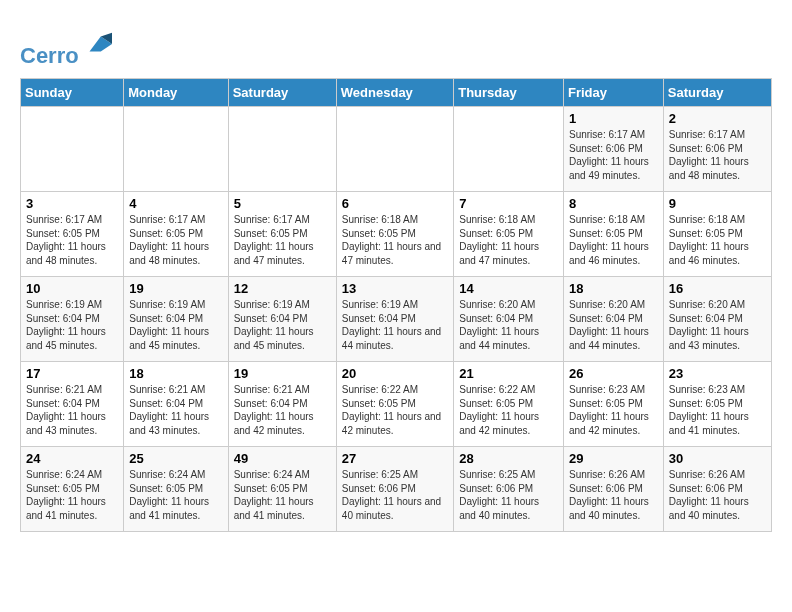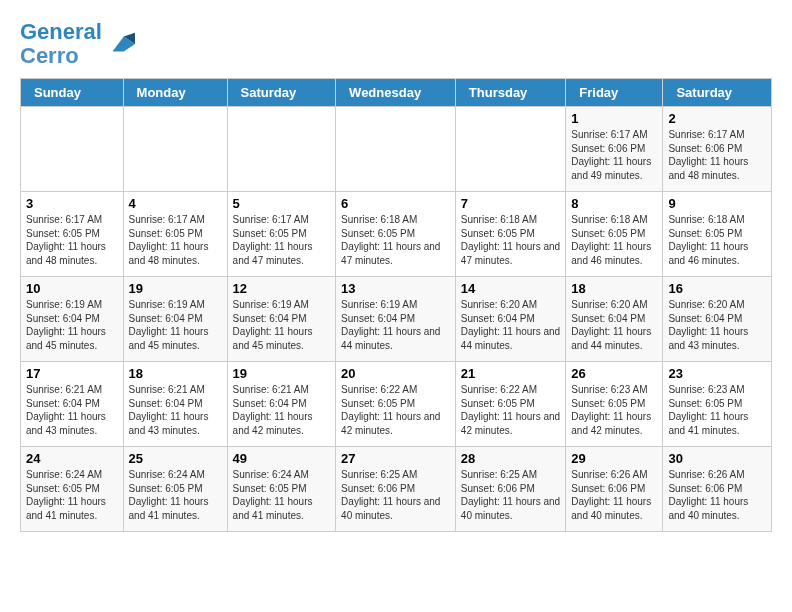--- a/index.html
+++ b/index.html
@@ -47,21 +47,21 @@
       color: #555;
     }
     table {
       width: 100%;
       border-collapse: collapse;
       font-size: 11px;
     }
     thead tr th {
       background-color: #2e86c1;
       color: white;
-      padding: 6px 13px;
+      padding: 6px 4px;
       text-align: left;
       font-size: 13px;
       font-weight: bold;
       border: 1px solid #ccc;
     }
     tbody tr td {
       border: 1px solid #ccc;
       vertical-align: top;
       padding: 4px 5px;
       min-height: 80px;
@@ -86,21 +86,21 @@
       background: #fff !important;
     }
   </style>
 </head>
 <body>
 
 <div class="header">
   <div class="logo">
     <div>
       <div class="logo-text">
-        <span>General</span><br>
+        <br>
         <span style="color:#4a90c4;">Cerro</span>
       </div>
     </div>
     <svg class="logo-icon" viewBox="0 0 40 40">
       <polygon points="10,30 25,10 40,20 25,30" fill="#2e86c1"></polygon>
       <polygon points="25,10 40,5 40,20" fill="#1a5276"></polygon>
     </svg>
   </div>
 </div>
 

